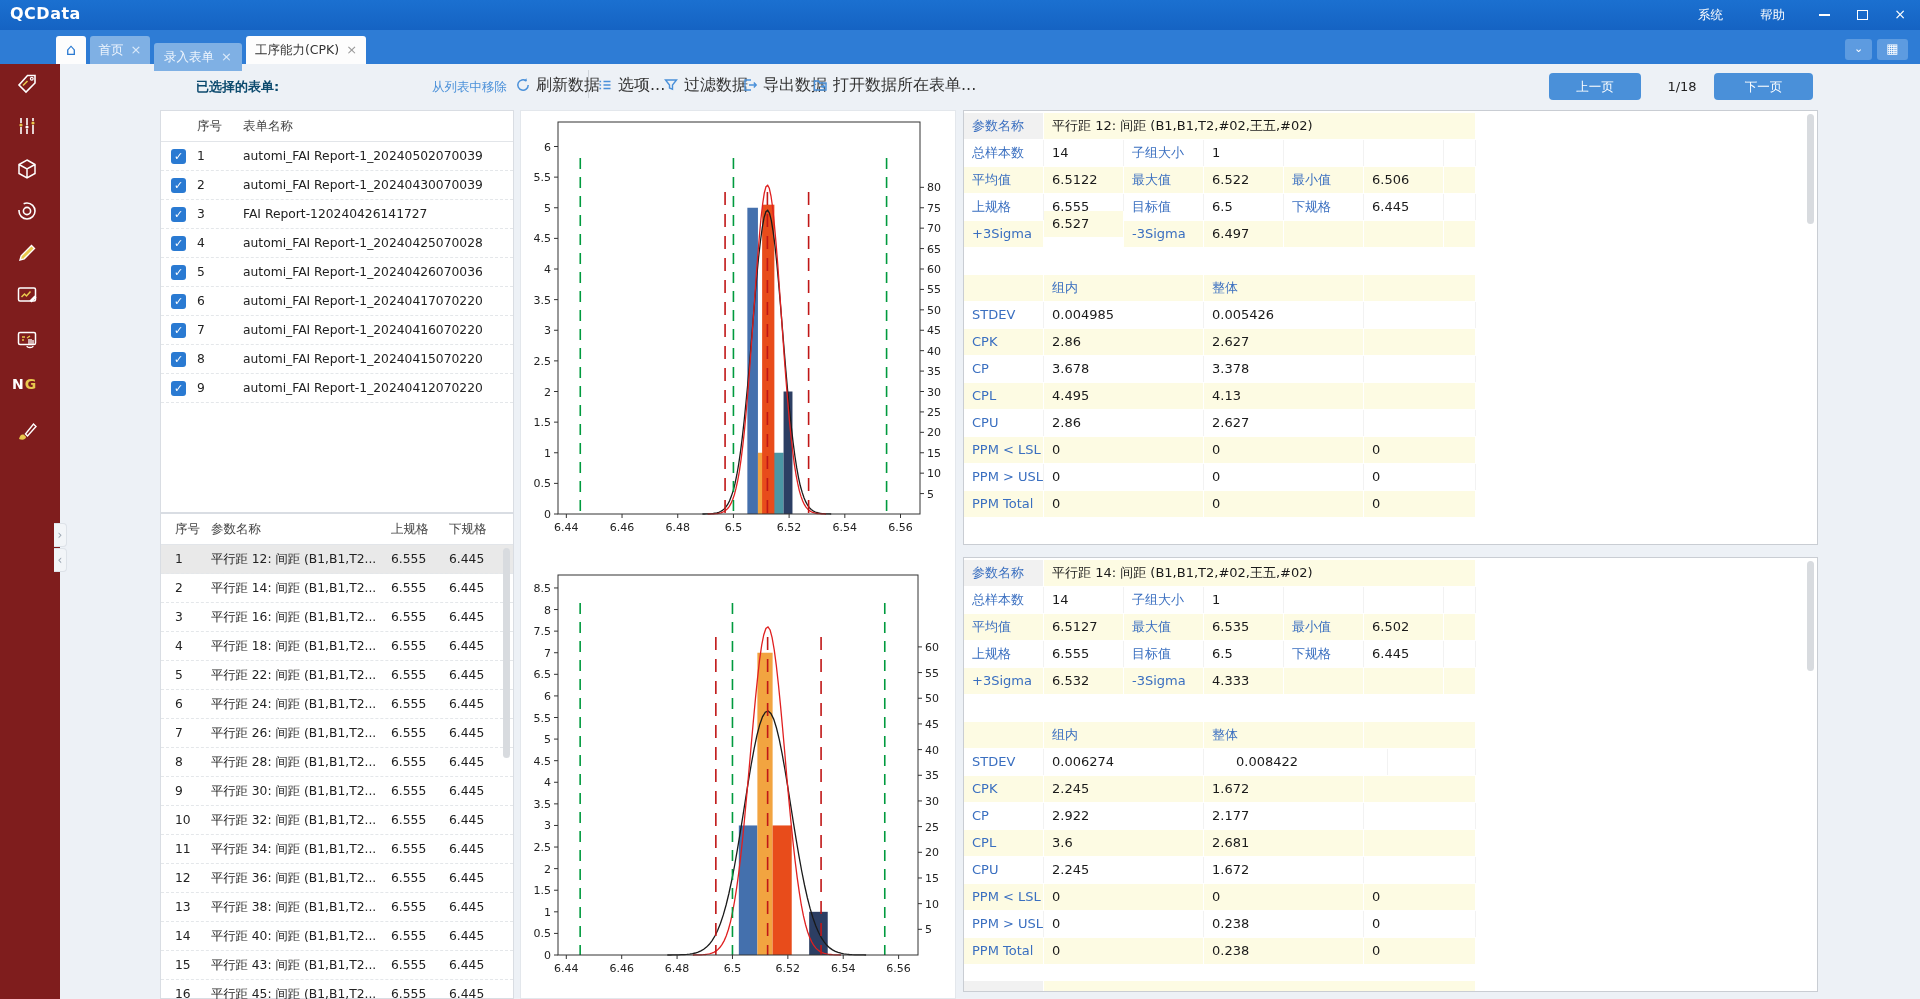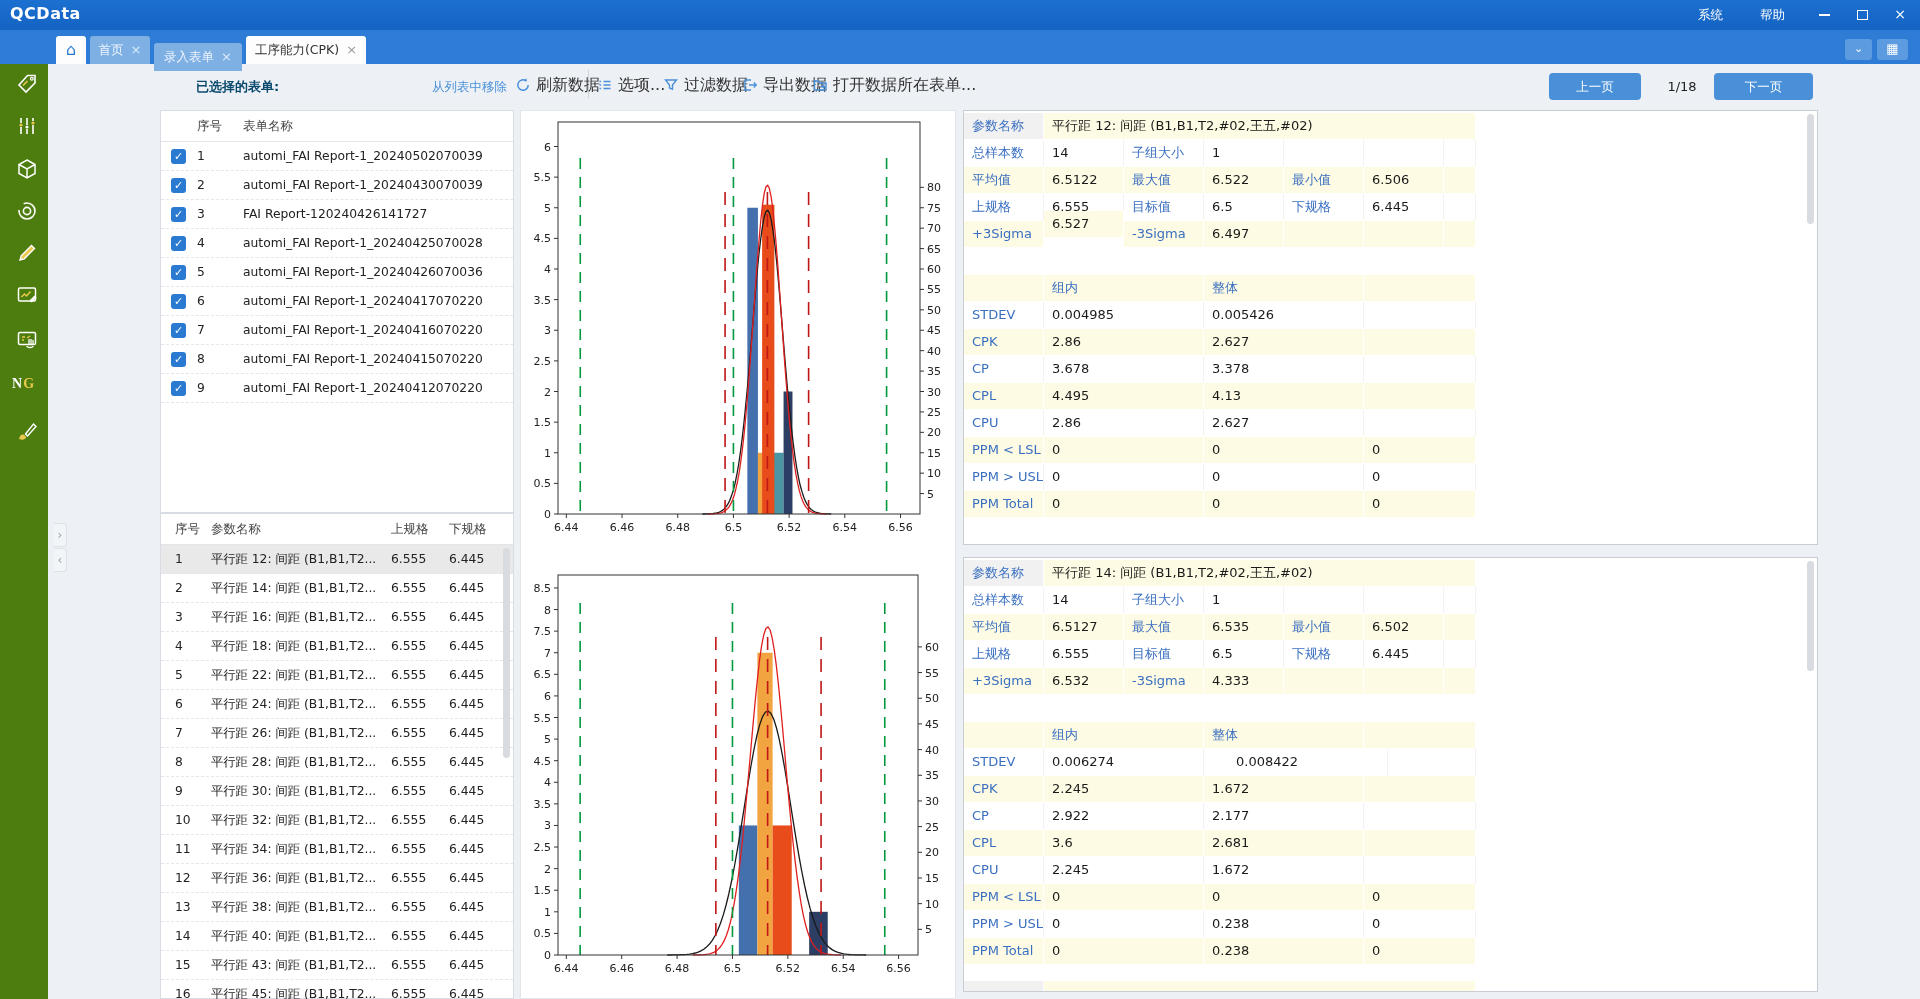--- a/index.html
+++ b/index.html
@@ -28,21 +28,21 @@
   .tab.active .x{color:#999;}
   #tab-0{left:90px;width:60px;}
   #tab-1{left:154px;width:88px;margin-top:7px;}
   #tab-2{left:246px;width:120px;}
   .tabbar-btn{position:absolute;top:9px;height:21px;border-radius:3px;background:#5d9be0;color:#fff;
               text-align:center;line-height:19px;font-size:11px;}
   #tb-collapse{left:1845px;width:27px;}
   #tb-grid{left:1877px;width:31px;font-size:13px;}
 
   
-  .sidebar{position:absolute;left:0;top:64px;width:48px;height:935px;background:#4d7c0f;font-family:Liberation Serif, serif;}
+  .sidebar{position:absolute;left:0;top:64px;width:60px;height:935px;background:#7f1d1d;}
   .side-icon{position:absolute;left:15px;width:24px;height:24px;}
   .ng{position:absolute;left:12px;font-size:14px;font-weight:bold;color:#fff;letter-spacing:1px;}
   .ng b{color:#e9c94d;}
   .collapse-h{position:absolute;width:12px;height:22px;color:#9aa5b1;font-size:12px;line-height:22px;
               text-align:center;background:#f2f5f8;border:1px solid #dde2e8;border-left:none;border-radius:0 4px 4px 0;}
 
   
   .selected-label{position:absolute;left:196px;top:78px;font-size:13px;font-weight:bold;color:#0c4a6e;}
   .remove-link{position:absolute;left:432px;top:79px;font-size:12.5px;color:#4a90d9;}
   .tool-sep{position:absolute;left:588px;top:70px;height:28px;border-left:1px solid #cfd4da;}

